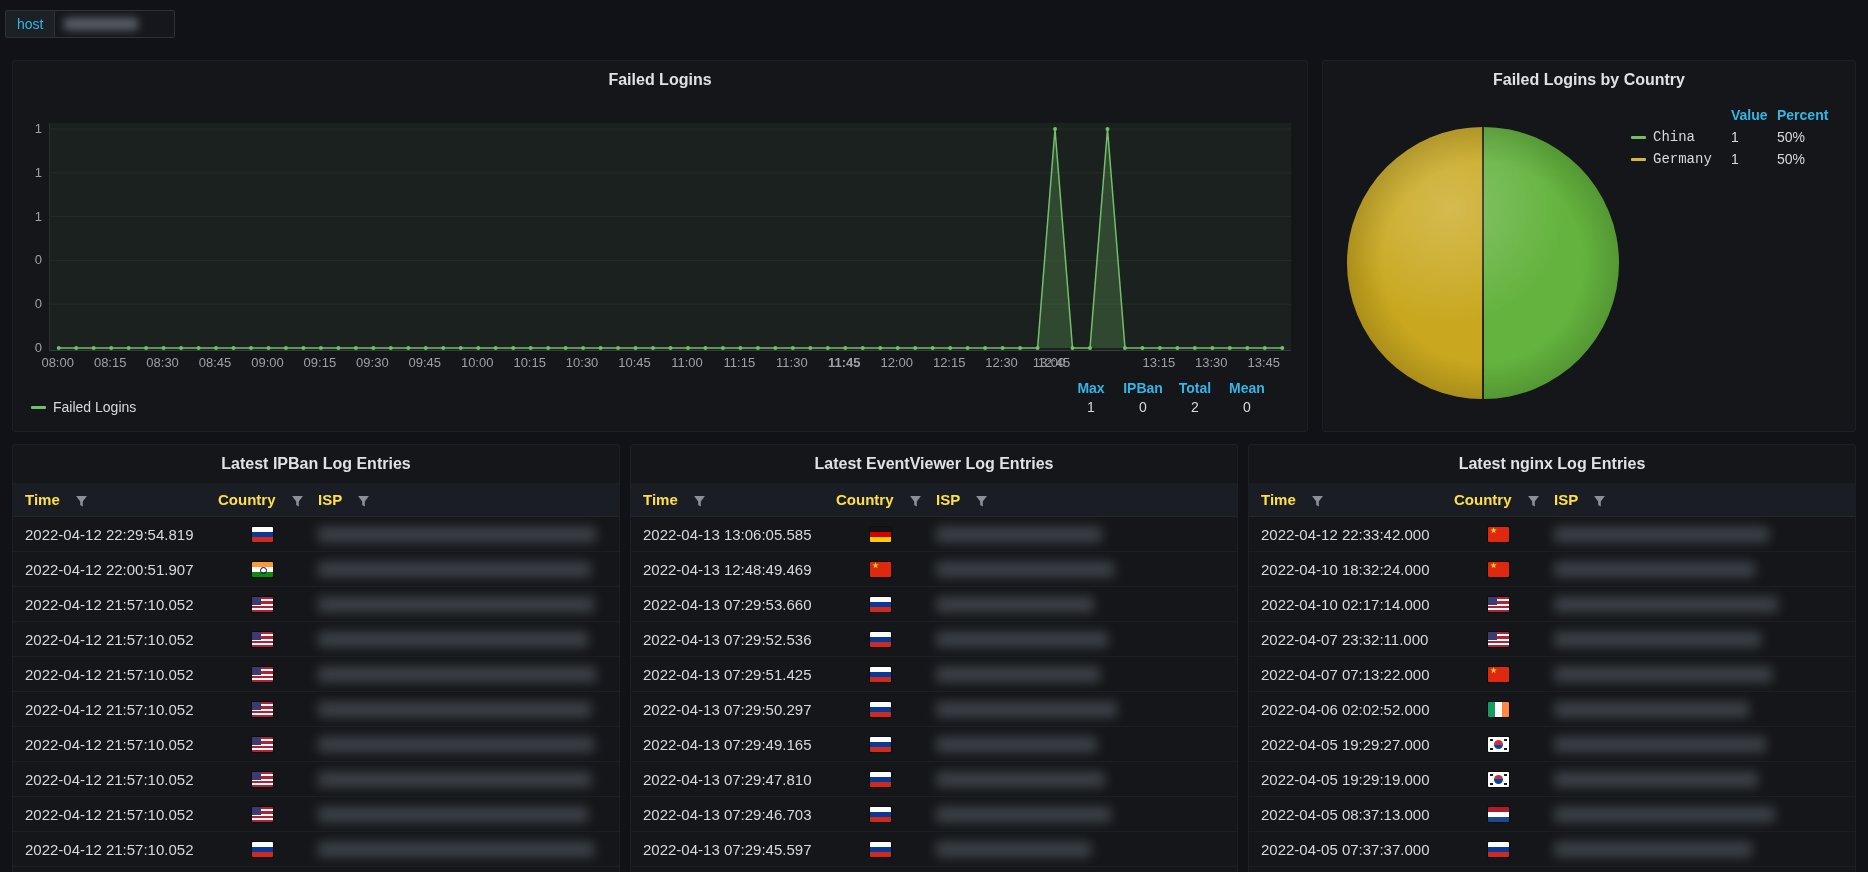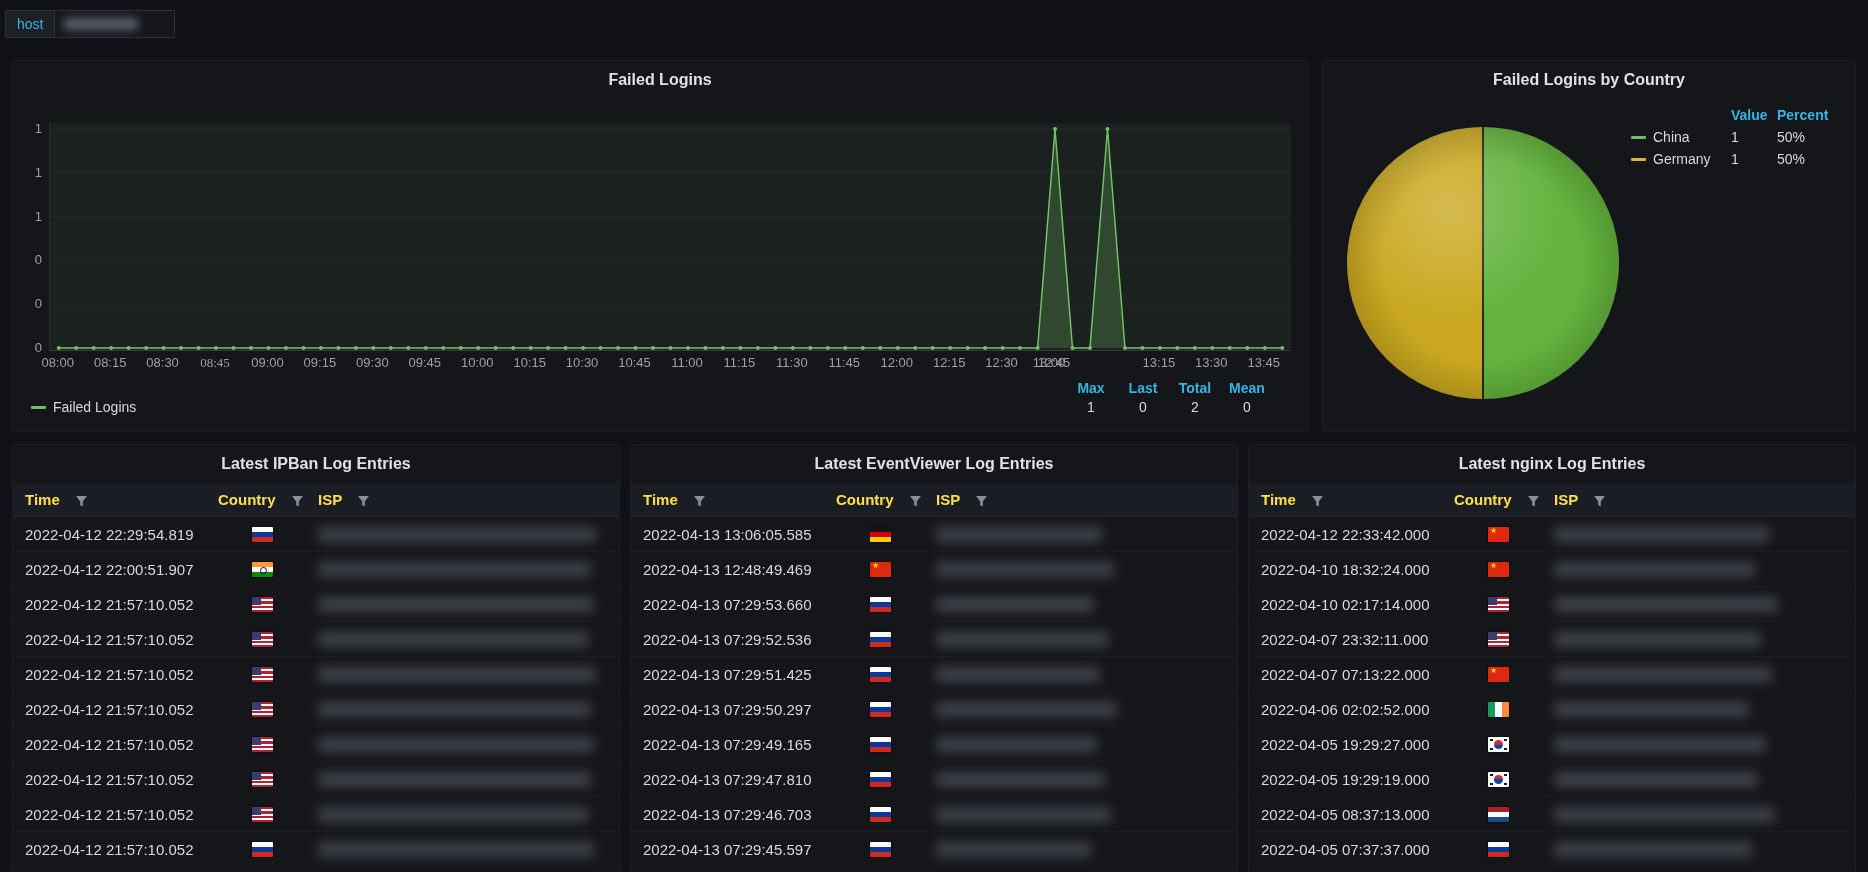--- a/index.html
+++ b/index.html
@@ -70,21 +70,21 @@
     background:
       radial-gradient(circle at 38% 30%, rgba(255,255,255,.22), rgba(255,255,255,0) 46%),
       radial-gradient(circle at 50% 50%, rgba(0,0,0,0) 52%, rgba(0,0,0,.38) 100%);
   }
   .pie-divider { position:absolute; left:calc(50% - 1px); top:0; width:2px; height:100%; background:rgba(17,18,23,.85); }
   .pie-legend {
     position:absolute; right:20px; top:46px; font-size:14px;
     display:grid; grid-template-columns:100px 46px 58px; row-gap:6px; align-items:center;
   }
   .pl-header { color:#33b5e5; font-weight:700; cursor:pointer; }
-  .pl-key { display:flex; align-items:center; gap:7px; cursor:pointer; }
+  .pl-key { display:flex; align-items:center; gap:7px; cursor:pointer;font-family:Liberation Mono, monospace; }
   .pl-dash { width:15px; height:3px; border-radius:1px; }
 
   
   .table-panel { flex:1; display:flex; flex-direction:column; }
   .thead {
     display:flex; height:34px; align-items:center; flex:none;
     background:#1a1d24; border-bottom:1px solid #24262c;
   }
   .th { display:flex; align-items:flex-end; gap:15px; color:#fde047; font-size:15px; font-weight:700; cursor:pointer; }
   .th.time-col { width:205px; padding-left:12px; }
@@ -221,47 +221,47 @@
             <circle cx="1232.2605633802816" cy="225" r="2" fill="#73BF69"></circle>
           </svg>
         </div>
     </div>
     <div class="xlabels-row">
       <div class="ylabel-spacer"></div>
       <div class="xlabels" id="xlabels">
           <span style="left: 8.7px;">08:00</span>
           <span style="left: 61.2px;">08:15</span>
           <span style="left: 113.6px;">08:30</span>
-          <span style="left: 166px; font-family: Liberation Serif, serif;">08:45</span>
+          <span style="left: 166px;">08:45</span>
           <span style="left: 218.5px;">09:00</span>
           <span style="left: 270.9px;">09:15</span>
           <span style="left: 323.4px;">09:30</span>
           <span style="left: 375.8px;">09:45</span>
           <span style="left: 428.2px;">10:00</span>
           <span style="left: 480.7px;">10:15</span>
           <span style="left: 533.1px;">10:30</span>
           <span style="left: 585.5px;">10:45</span>
           <span style="left: 638px;">11:00</span>
           <span style="left: 690.4px;">11:15</span>
           <span style="left: 742.9px;">11:30</span>
-          <span style="left: 795.3px;">11:45</span>
+          <span style="left: 795.3px; font-weight: bold;">11:45</span>
           <span style="left: 847.7px;">12:00</span>
           <span style="left: 900.2px;">12:15</span>
           <span style="left: 952.6px;">12:30</span>
           <span style="left: 1005px;">12:45</span>
           <span style="left: 1000px;">13:00</span>
           <span style="left: 1109.9px;">13:15</span>
           <span style="left: 1162.3px;">13:30</span>
           <span style="left: 1214.8px;">13:45</span>
         </div>
     </div>
     <div class="legend-stats">
       <div class="stats-headers">
         <span>Max</span>
-        <span>Last</span>
+        <span>IPBan</span>
         <span>Total</span>
         <span>Mean</span>
       </div>
       <div class="legend-row">
         <span class="series-key">
           <span class="dash" id="series-dash" style="background: rgb(115, 191, 105);"></span>
           <span>Failed Logins</span>
         </span>
         <div class="stats-values">
           <span>1</span>

